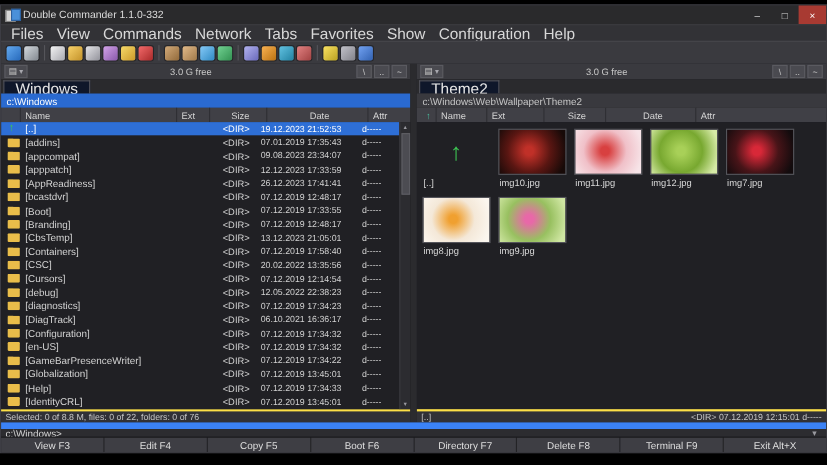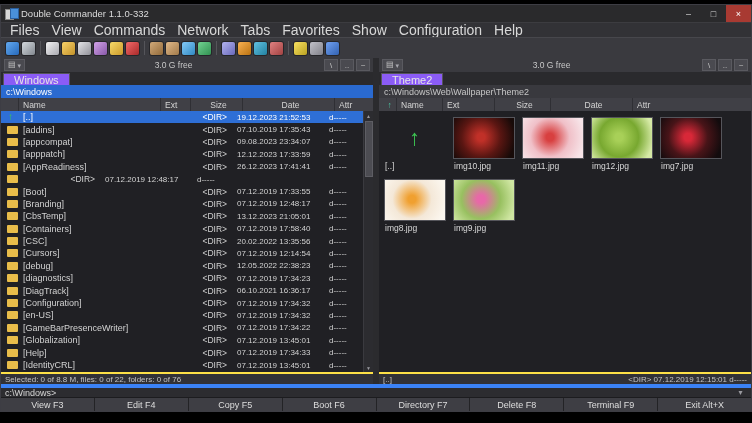--- a/index.html
+++ b/index.html
@@ -35,21 +35,21 @@
   .pane.right{flex:1}
 
   .drivebar{height:14px;background:#3a3a3f;display:flex;align-items:center;padding:0 3px;flex:0 0 auto}
   .drive-combo{display:flex;align-items:center;gap:2px;background:#4a4a50;border:1px solid #5a5a60;padding:0 3px;height:12px}
   .drive-glyph{color:#c8c8c8;font-size:8px;line-height:1}
   .dd-glyph{color:#a8a8ae;font-size:7px;line-height:1}
   .free-label{flex:1;text-align:center;font-size:8.5px;color:#c8c8c8}
   .drive-btn{width:14px;height:12px;background:#4a4a50;border:1px solid #5a5a60;display:flex;align-items:center;justify-content:center;font-size:8px;color:#c8c8c8;margin-left:2px}
 
   .tabbar{height:13px;background:#2a2a2d;display:flex;align-items:flex-end;padding-left:2px;flex:0 0 auto}
-  .tab{background:#8b5cf6;color:#e6e6e6;font-size:11px;padding:0 10px;height:12px;display:flex;align-items:center;border:1px solid #55555b;border-bottom:none}
+  .tab{background:#0f172a;color:#e6e6e6;font-size:14px;padding:0 10px;height:12px;display:flex;align-items:center;border:1px solid #55555b;border-bottom:none}
 
   .pathbar{height:13px;display:flex;align-items:center;padding:0 5px;font-size:9px;white-space:nowrap;flex:0 0 auto}
   .pathbar.active{background:#2a6ad0;color:#fff}
   .pathbar.inactive{background:#39393e;color:#c6c6c6}
 
   .colheader{height:13px;background:#404046;display:flex;font-size:8.5px;color:#d4d4d4;flex:0 0 auto}
   .colheader .col{border-right:1px solid #2f2f34;height:100%;display:flex;align-items:center;padding-left:4px;overflow:hidden}
   .c-icon{width:18px;flex:0 0 18px}
   .c-name{flex:1}
   .c-ext{width:30px;flex:0 0 30px}
@@ -78,21 +78,21 @@
 
   .thumbgrid{flex:1;background:#202024;padding:5px 0 0 1px;display:flex;flex-wrap:wrap;align-content:flex-start;min-height:0}
   .thumb-cell{width:69px;margin-bottom:7px}
   .thumb-img{width:62px;height:42px;margin:1px auto 2px auto;border:1px solid #55555b}
   .thumb-img.thumb-up{border:none;background:transparent;display:flex;align-items:center;justify-content:center;color:#3dc553;font-size:22px;font-weight:bold}
   .thumb-label{font-size:8.5px;color:#d8d8d8;padding-left:5px;white-space:nowrap}
 
   .pane-status{height:12px;background:#313136;border-top:2px solid #fde047;font-size:8px;color:#c4c4c4;display:flex;align-items:center;padding:0 4px;flex:0 0 auto;white-space:nowrap}
   .pane-status.spread{justify-content:space-between}
 
-  .cmdline{height:13px;background:#2c2c30;border-top:4px solid #3b82f6;display:flex;align-items:center;padding:0 4px;font-size:9px;color:#d6d6d6;flex:0 0 auto}
+  .cmdline{height:13px;background:#2c2c30;border-top:6px solid #3b82f6;display:flex;align-items:center;padding:0 4px;font-size:9px;color:#d6d6d6;flex:0 0 auto}
   .cmd-input{flex:1;background:transparent;border:none;outline:none;color:#fff;font:inherit;height:100%}
   .cmd-dd{width:13px;text-align:center;color:#9a9aa0;font-size:8px}
 
   .fnbar{height:14px;display:flex;background:#232326;gap:1px;border-top:1px solid #1c1c1f;flex:0 0 auto}
   .fn-btn{flex:1;background:#3e3e44;color:#dedede;font-size:9px;display:flex;align-items:center;justify-content:center;white-space:nowrap}
 </style>
 </head>
 <body>
 
 <div class="window">
@@ -182,21 +182,21 @@
               <span class="cell c-date">19.12.2023 21:52:53</span>
               <span class="cell c-attr">d-----</span>
             </div>
             <div class="frow">
               <span class="cell c-icon">
                 <span class="folder-glyph"></span>
               </span>
               <span class="cell c-name">[addins]</span>
               <span class="cell c-ext"></span>
               <span class="cell c-size">&lt;DIR&gt;</span>
-              <span class="cell c-date">07.10.2019 17:35:43</span>
+              <span class="cell c-date">07.01.2019 17:35:43</span>
               <span class="cell c-attr">d-----</span>
             </div>
             <div class="frow">
               <span class="cell c-icon">
                 <span class="folder-glyph"></span>
               </span>
               <span class="cell c-name">[appcompat]</span>
               <span class="cell c-ext"></span>
               <span class="cell c-size">&lt;DIR&gt;</span>
               <span class="cell c-date">09.08.2023 23:34:07</span>
@@ -219,20 +219,21 @@
               <span class="cell c-name">[AppReadiness]</span>
               <span class="cell c-ext"></span>
               <span class="cell c-size">&lt;DIR&gt;</span>
               <span class="cell c-date">26.12.2023 17:41:41</span>
               <span class="cell c-attr">d-----</span>
             </div>
             <div class="frow">
               <span class="cell c-icon">
                 <span class="folder-glyph"></span>
               </span>
+              <span class="cell c-name">[bcastdvr]</span>
               <span class="cell c-ext"></span>
               <span class="cell c-size">&lt;DIR&gt;</span>
               <span class="cell c-date">07.12.2019 12:48:17</span>
               <span class="cell c-attr">d-----</span>
             </div>
             <div class="frow">
               <span class="cell c-icon">
                 <span class="folder-glyph"></span>
               </span>
               <span class="cell c-name">[Boot]</span>

